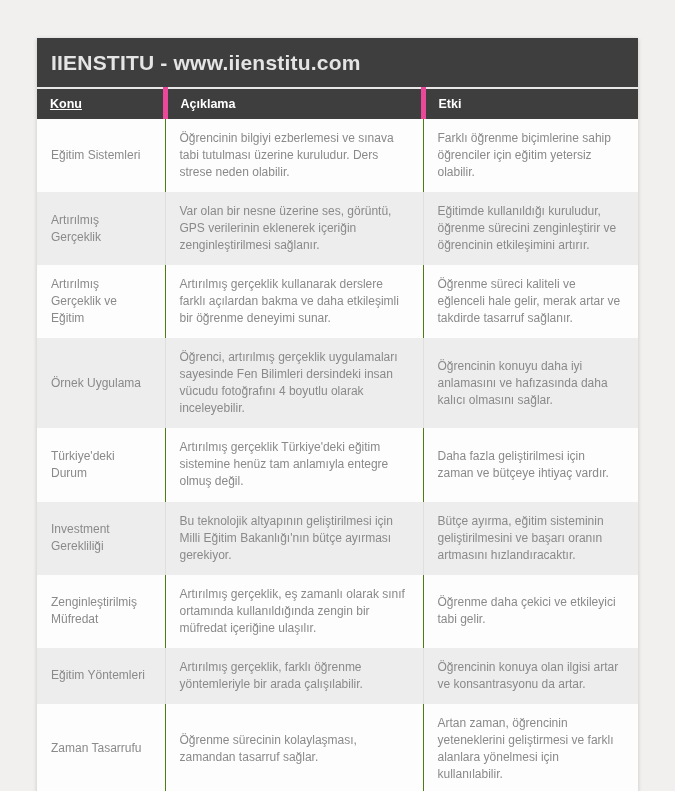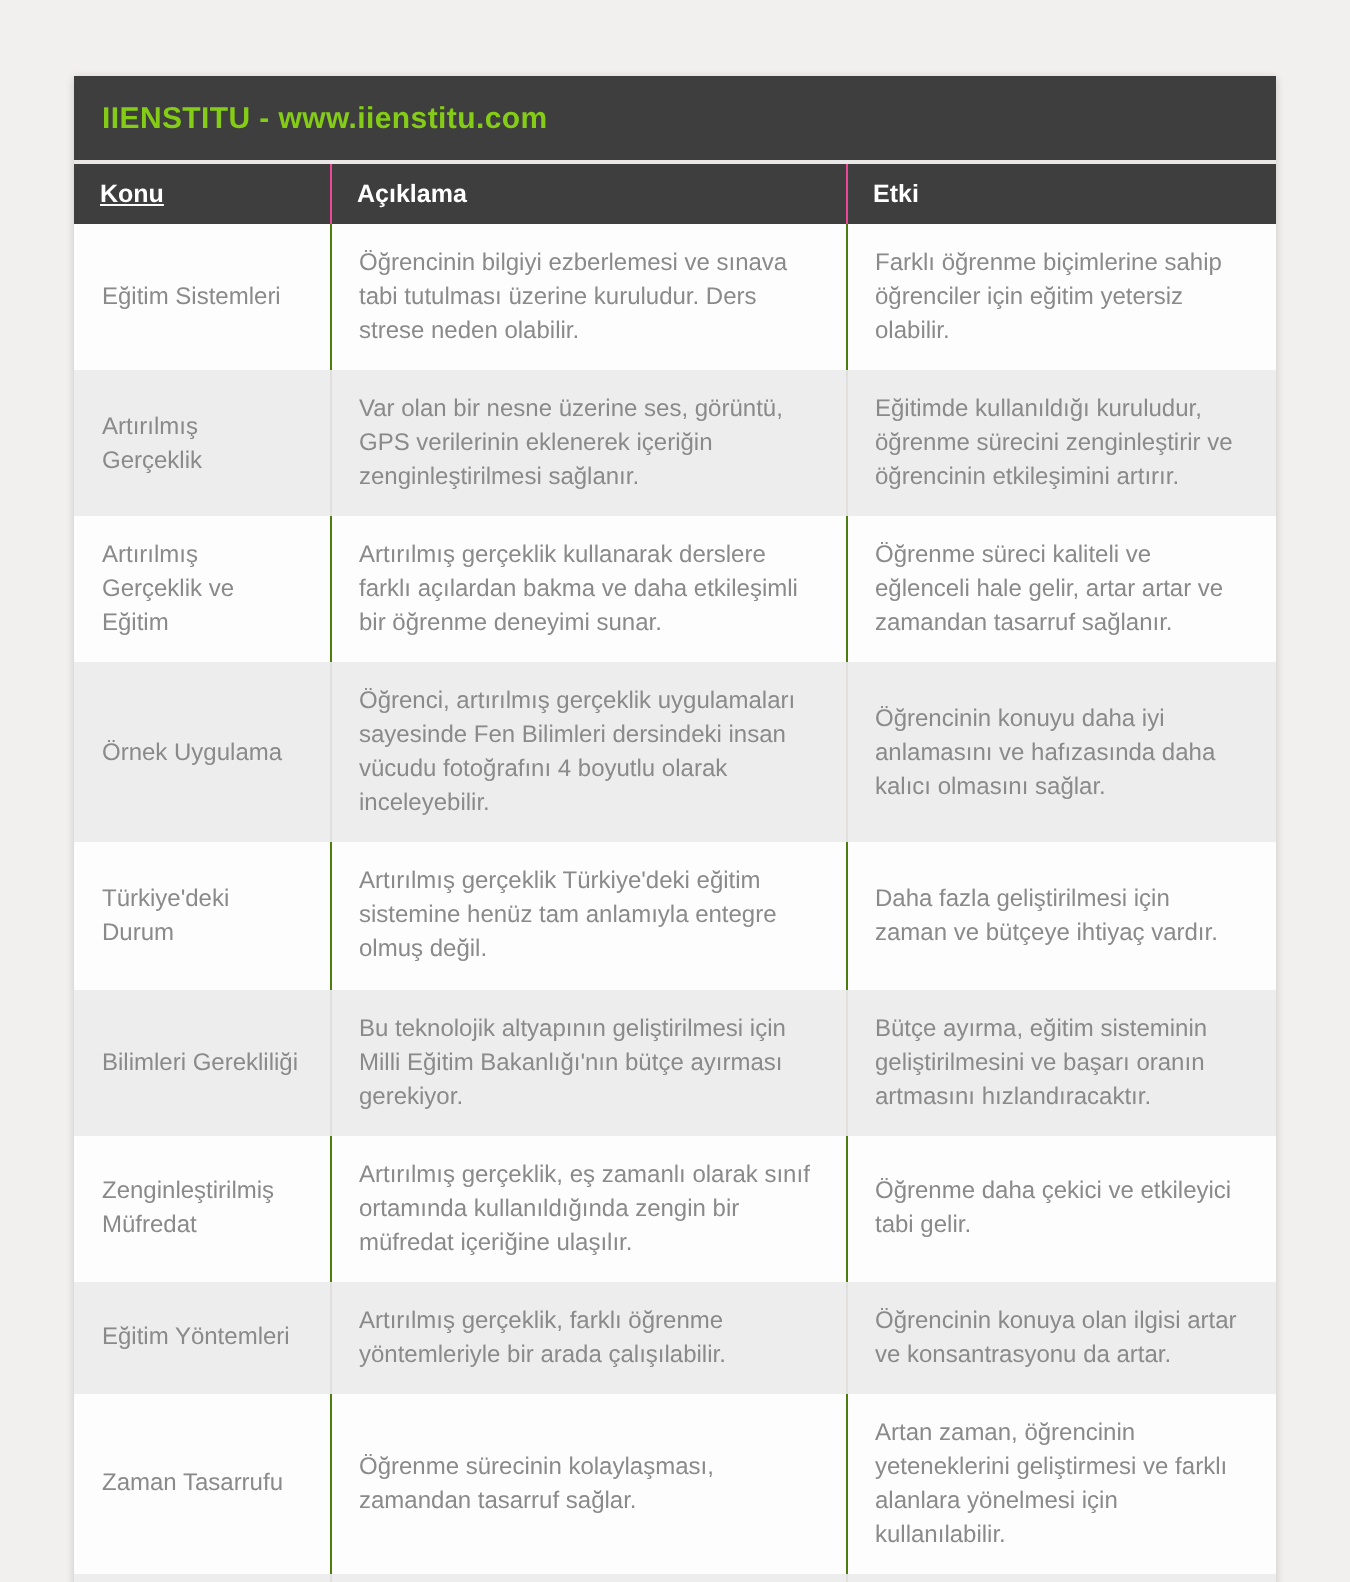--- a/index.html
+++ b/index.html
@@ -14,43 +14,43 @@
   .card {
     position: absolute;
     left: 37px;
     top: 38px;
     width: 601px;
     background: #fdfdfd;
     box-shadow: 0 1px 4px rgba(0,0,0,0.18);
   }
   .title-bar {
     background: #3e3e3e;
-    color: #84cc16;
-    font-size: 15px;
+    color: #e5e5e5;
+    font-size: 21px;
     font-weight: bold;
     padding: 13px 14px 12px 14px;
     letter-spacing: 0.2px;
   }
   table {
     width: 100%;
     border-collapse: collapse;
     table-layout: fixed;
   }
   col.c-konu     { width: 128px; }
   col.c-aciklama { width: 258px; }
   col.c-etki     { width: 215px; }
   thead th {
     background: #3e3e3e;
     color: #ffffff;
     font-size: 12.5px;
     font-weight: bold;
     text-align: left;
     padding: 8px 13px;
     border-top: 2px solid #e9e8e7;
-    border-left: 1px solid #ec4899;
+    border-left: 5px solid #ec4899;
   }
   thead th:first-child { border-left: none; text-decoration: underline; }
   tbody td {
     font-size: 12px;
     line-height: 1.42;
     color: #8a8a8a;
     padding: 11px 14px;
     vertical-align: middle;
     border-left: 1px solid #4d7c0f;
     background: #fdfdfd;
@@ -85,34 +85,34 @@
     <td>Farklı öğrenme biçimlerine sahip öğrenciler için eğitim yetersiz olabilir.</td>
   </tr>
         <tr class="alt">
     <td>Artırılmış Gerçeklik</td>
     <td>Var olan bir nesne üzerine ses, görüntü, GPS verilerinin eklenerek içeriğin zenginleştirilmesi sağlanır.</td>
     <td>Eğitimde kullanıldığı kuruludur, öğrenme sürecini zenginleştirir ve öğrencinin etkileşimini artırır.</td>
   </tr>
         <tr>
     <td>Artırılmış Gerçeklik ve Eğitim</td>
     <td>Artırılmış gerçeklik kullanarak derslere farklı açılardan bakma ve daha etkileşimli bir öğrenme deneyimi sunar.</td>
-    <td>Öğrenme süreci kaliteli ve eğlenceli hale gelir, artar artar ve zamandan tasarruf sağlanır.</td>
+    <td>Öğrenme süreci kaliteli ve eğlenceli hale gelir, merak artar ve takdirde tasarruf sağlanır.</td>
   </tr>
         <tr class="alt">
     <td>Örnek Uygulama</td>
     <td>Öğrenci, artırılmış gerçeklik uygulamaları sayesinde Fen Bilimleri dersindeki insan vücudu fotoğrafını 4 boyutlu olarak inceleyebilir.</td>
     <td>Öğrencinin konuyu daha iyi anlamasını ve hafızasında daha kalıcı olmasını sağlar.</td>
   </tr>
         <tr>
     <td>Türkiye'deki Durum</td>
     <td>Artırılmış gerçeklik Türkiye'deki eğitim sistemine henüz tam anlamıyla entegre olmuş değil.</td>
     <td>Daha fazla geliştirilmesi için zaman ve bütçeye ihtiyaç vardır.</td>
   </tr>
         <tr class="alt">
-    <td>Bilimleri Gerekliliği</td>
+    <td>Investment Gerekliliği</td>
     <td>Bu teknolojik altyapının geliştirilmesi için Milli Eğitim Bakanlığı'nın bütçe ayırması gerekiyor.</td>
     <td>Bütçe ayırma, eğitim sisteminin geliştirilmesini ve başarı oranın artmasını hızlandıracaktır.</td>
   </tr>
         <tr>
     <td>Zenginleştirilmiş Müfredat</td>
     <td>Artırılmış gerçeklik, eş zamanlı olarak sınıf ortamında kullanıldığında zengin bir müfredat içeriğine ulaşılır.</td>
     <td>Öğrenme daha çekici ve etkileyici tabi gelir.</td>
   </tr>
         <tr class="alt">
     <td>Eğitim Yöntemleri</td>

